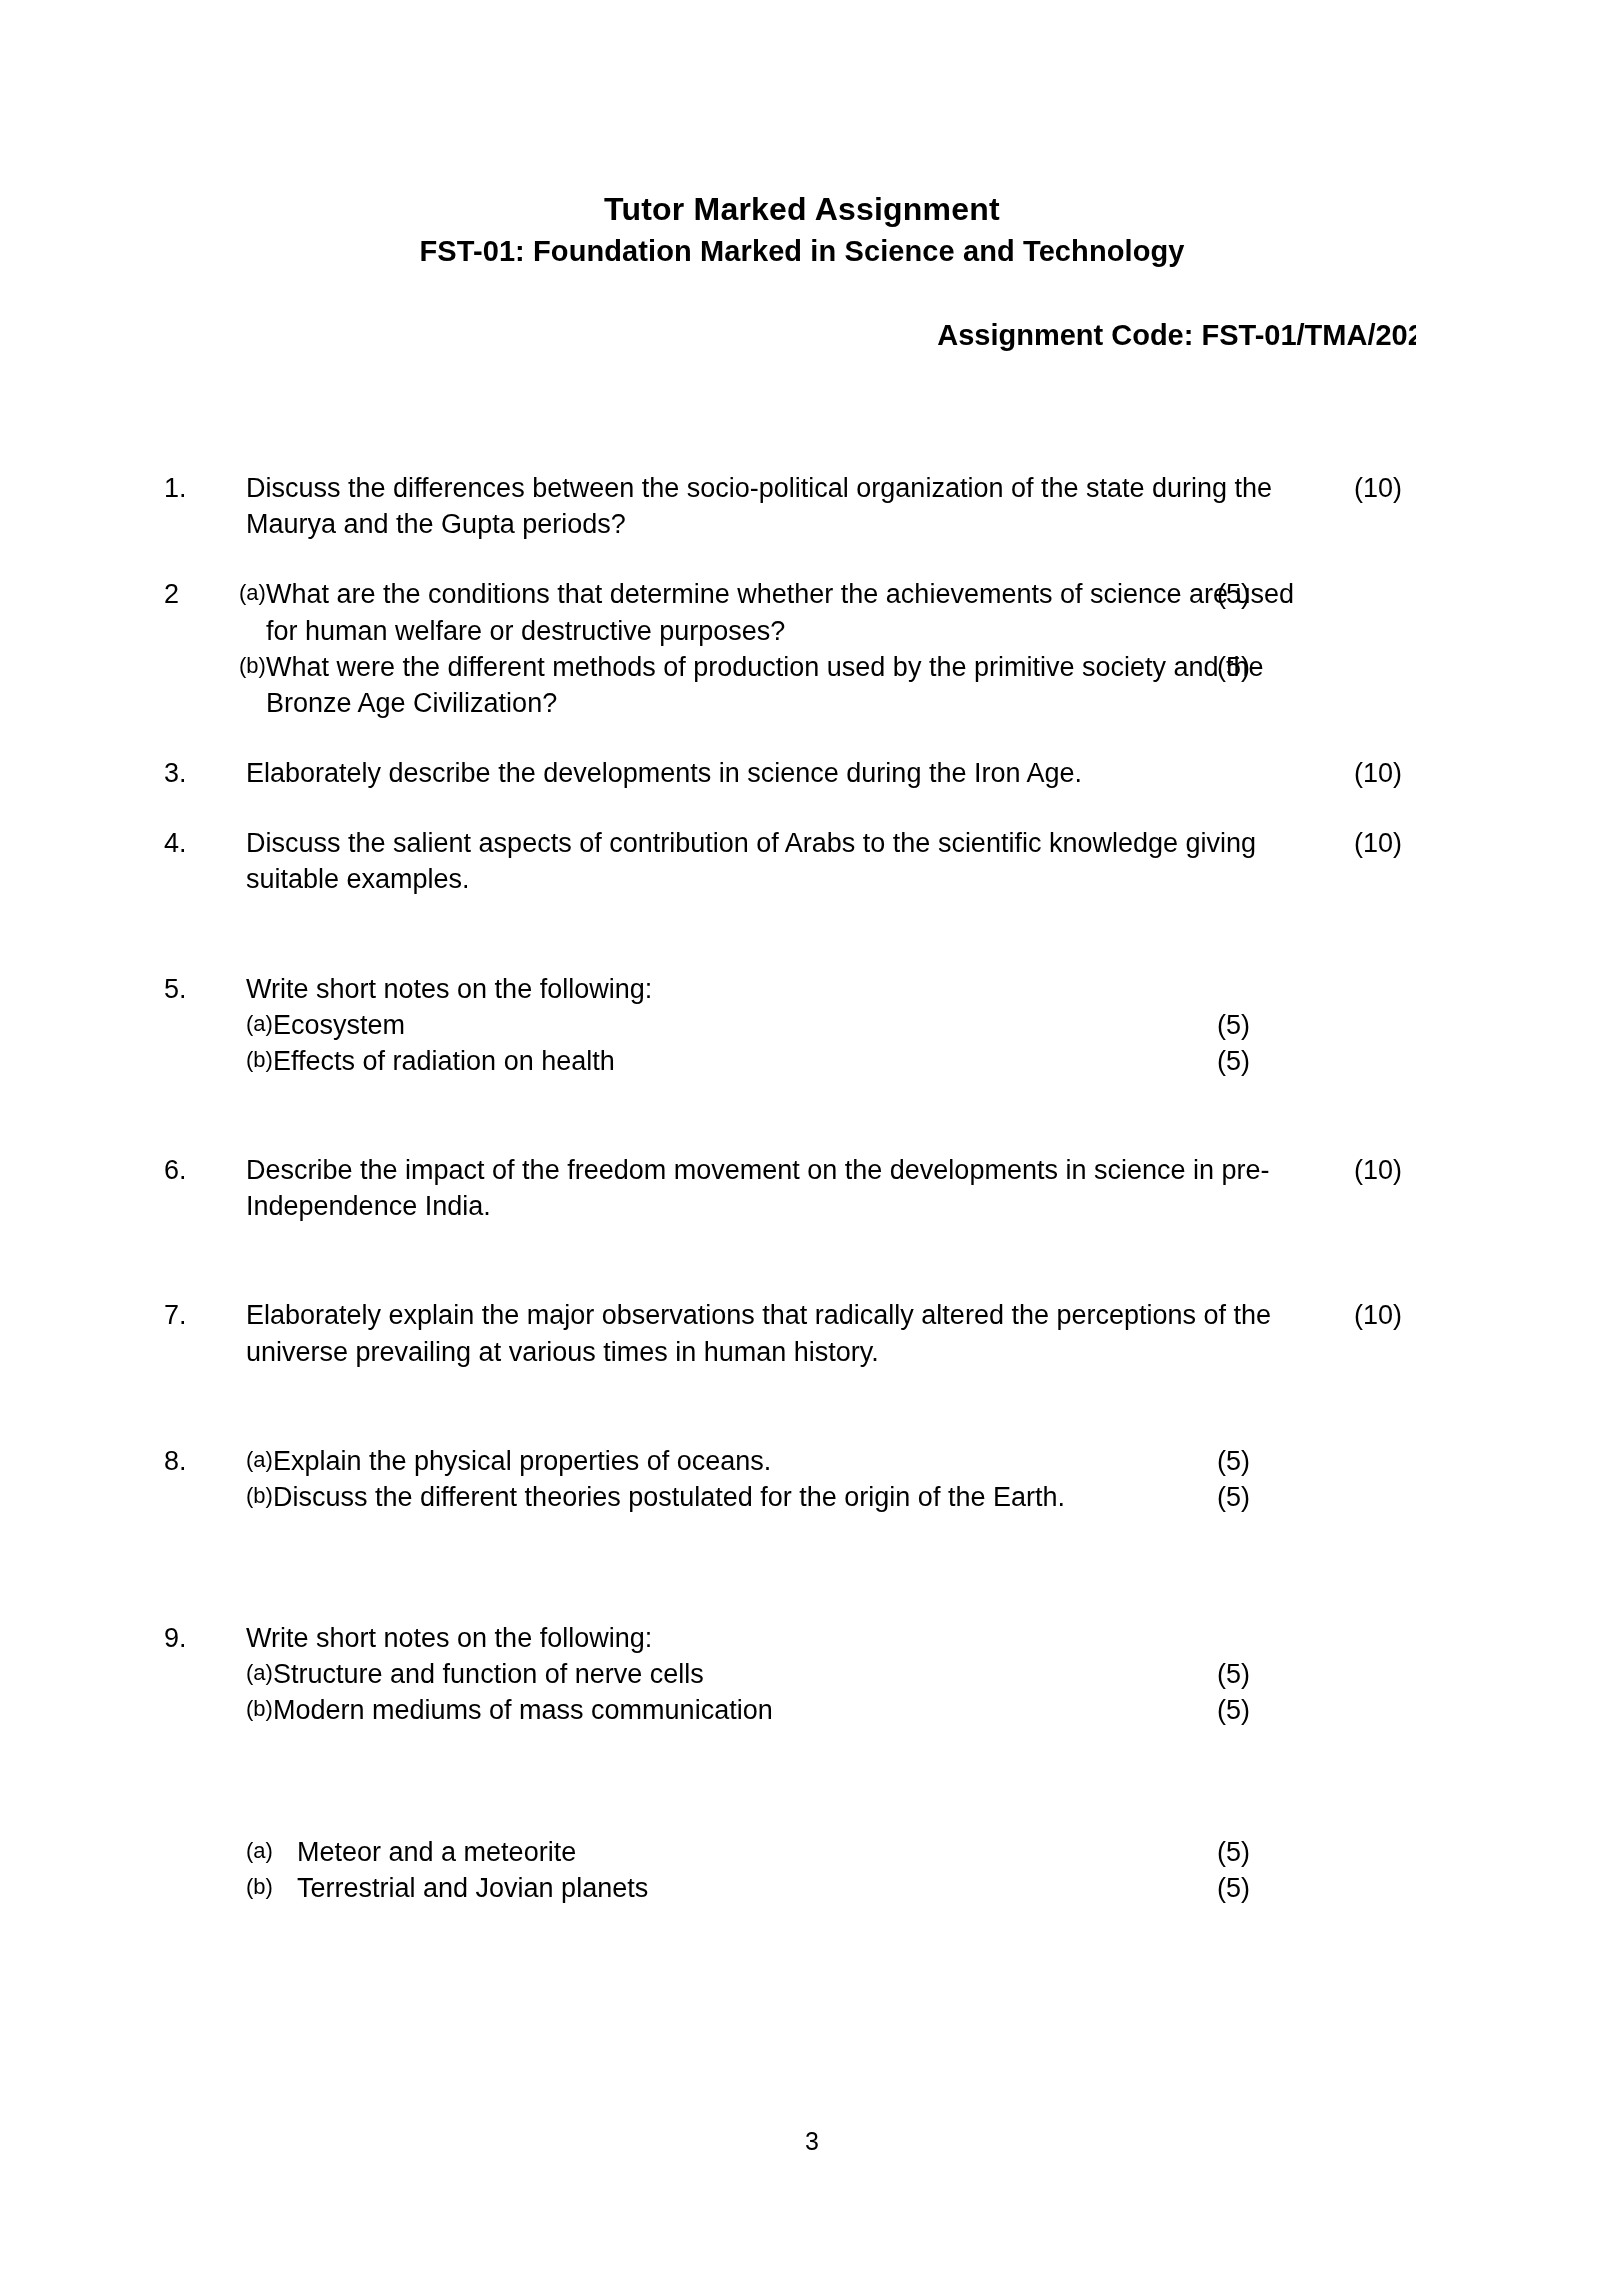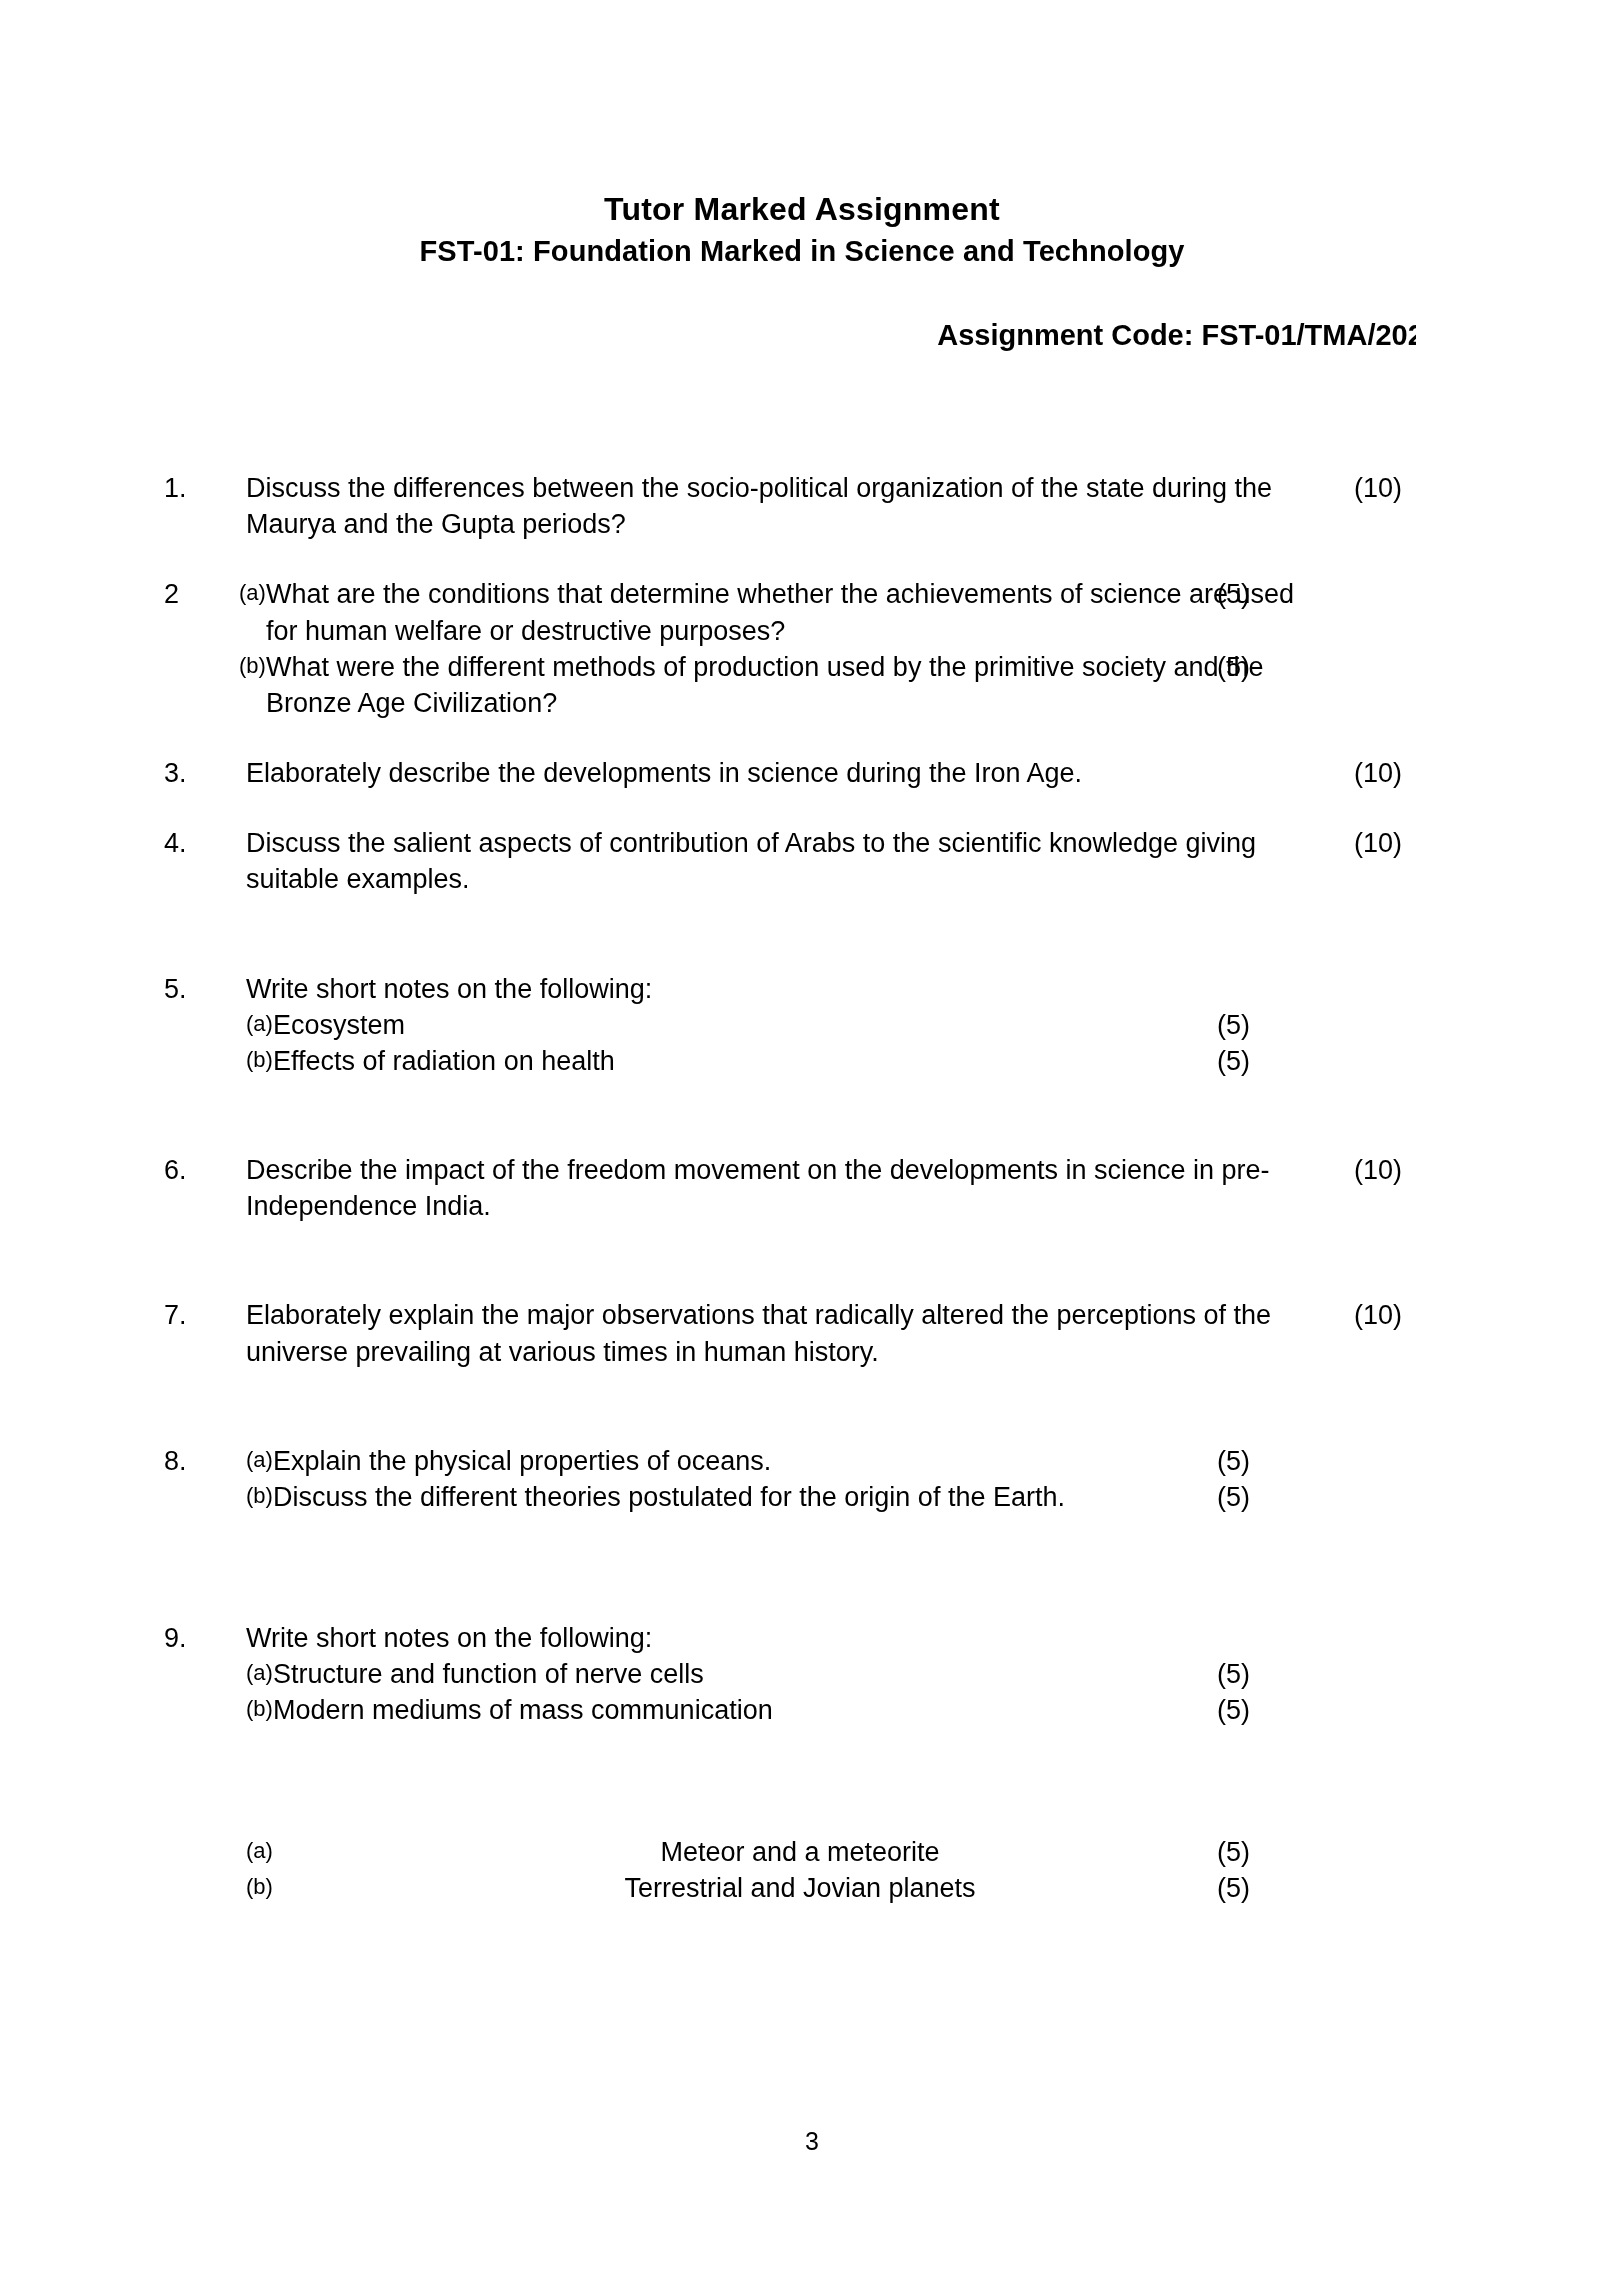--- a/index.html
+++ b/index.html
@@ -101,21 +101,21 @@
     left: 0;
     top: 2px;
     width: 38px;
     font-size: 22px;
   }
   .sub-label.w2 { width: 48px; }
   .sub-text {
     display: block;
     margin-left: 27px;
   }
-  .sub-text.w2 { margin-left: 51px; text-align: center; }
+  .sub-text.w2 { margin-left: 51px; }
 
   
   .sub-row.inline-first {
     margin-left: 82px;
   }
   .sub-row.tight { margin-left: 75px; }
 
   
   .marks {
     position: absolute;

